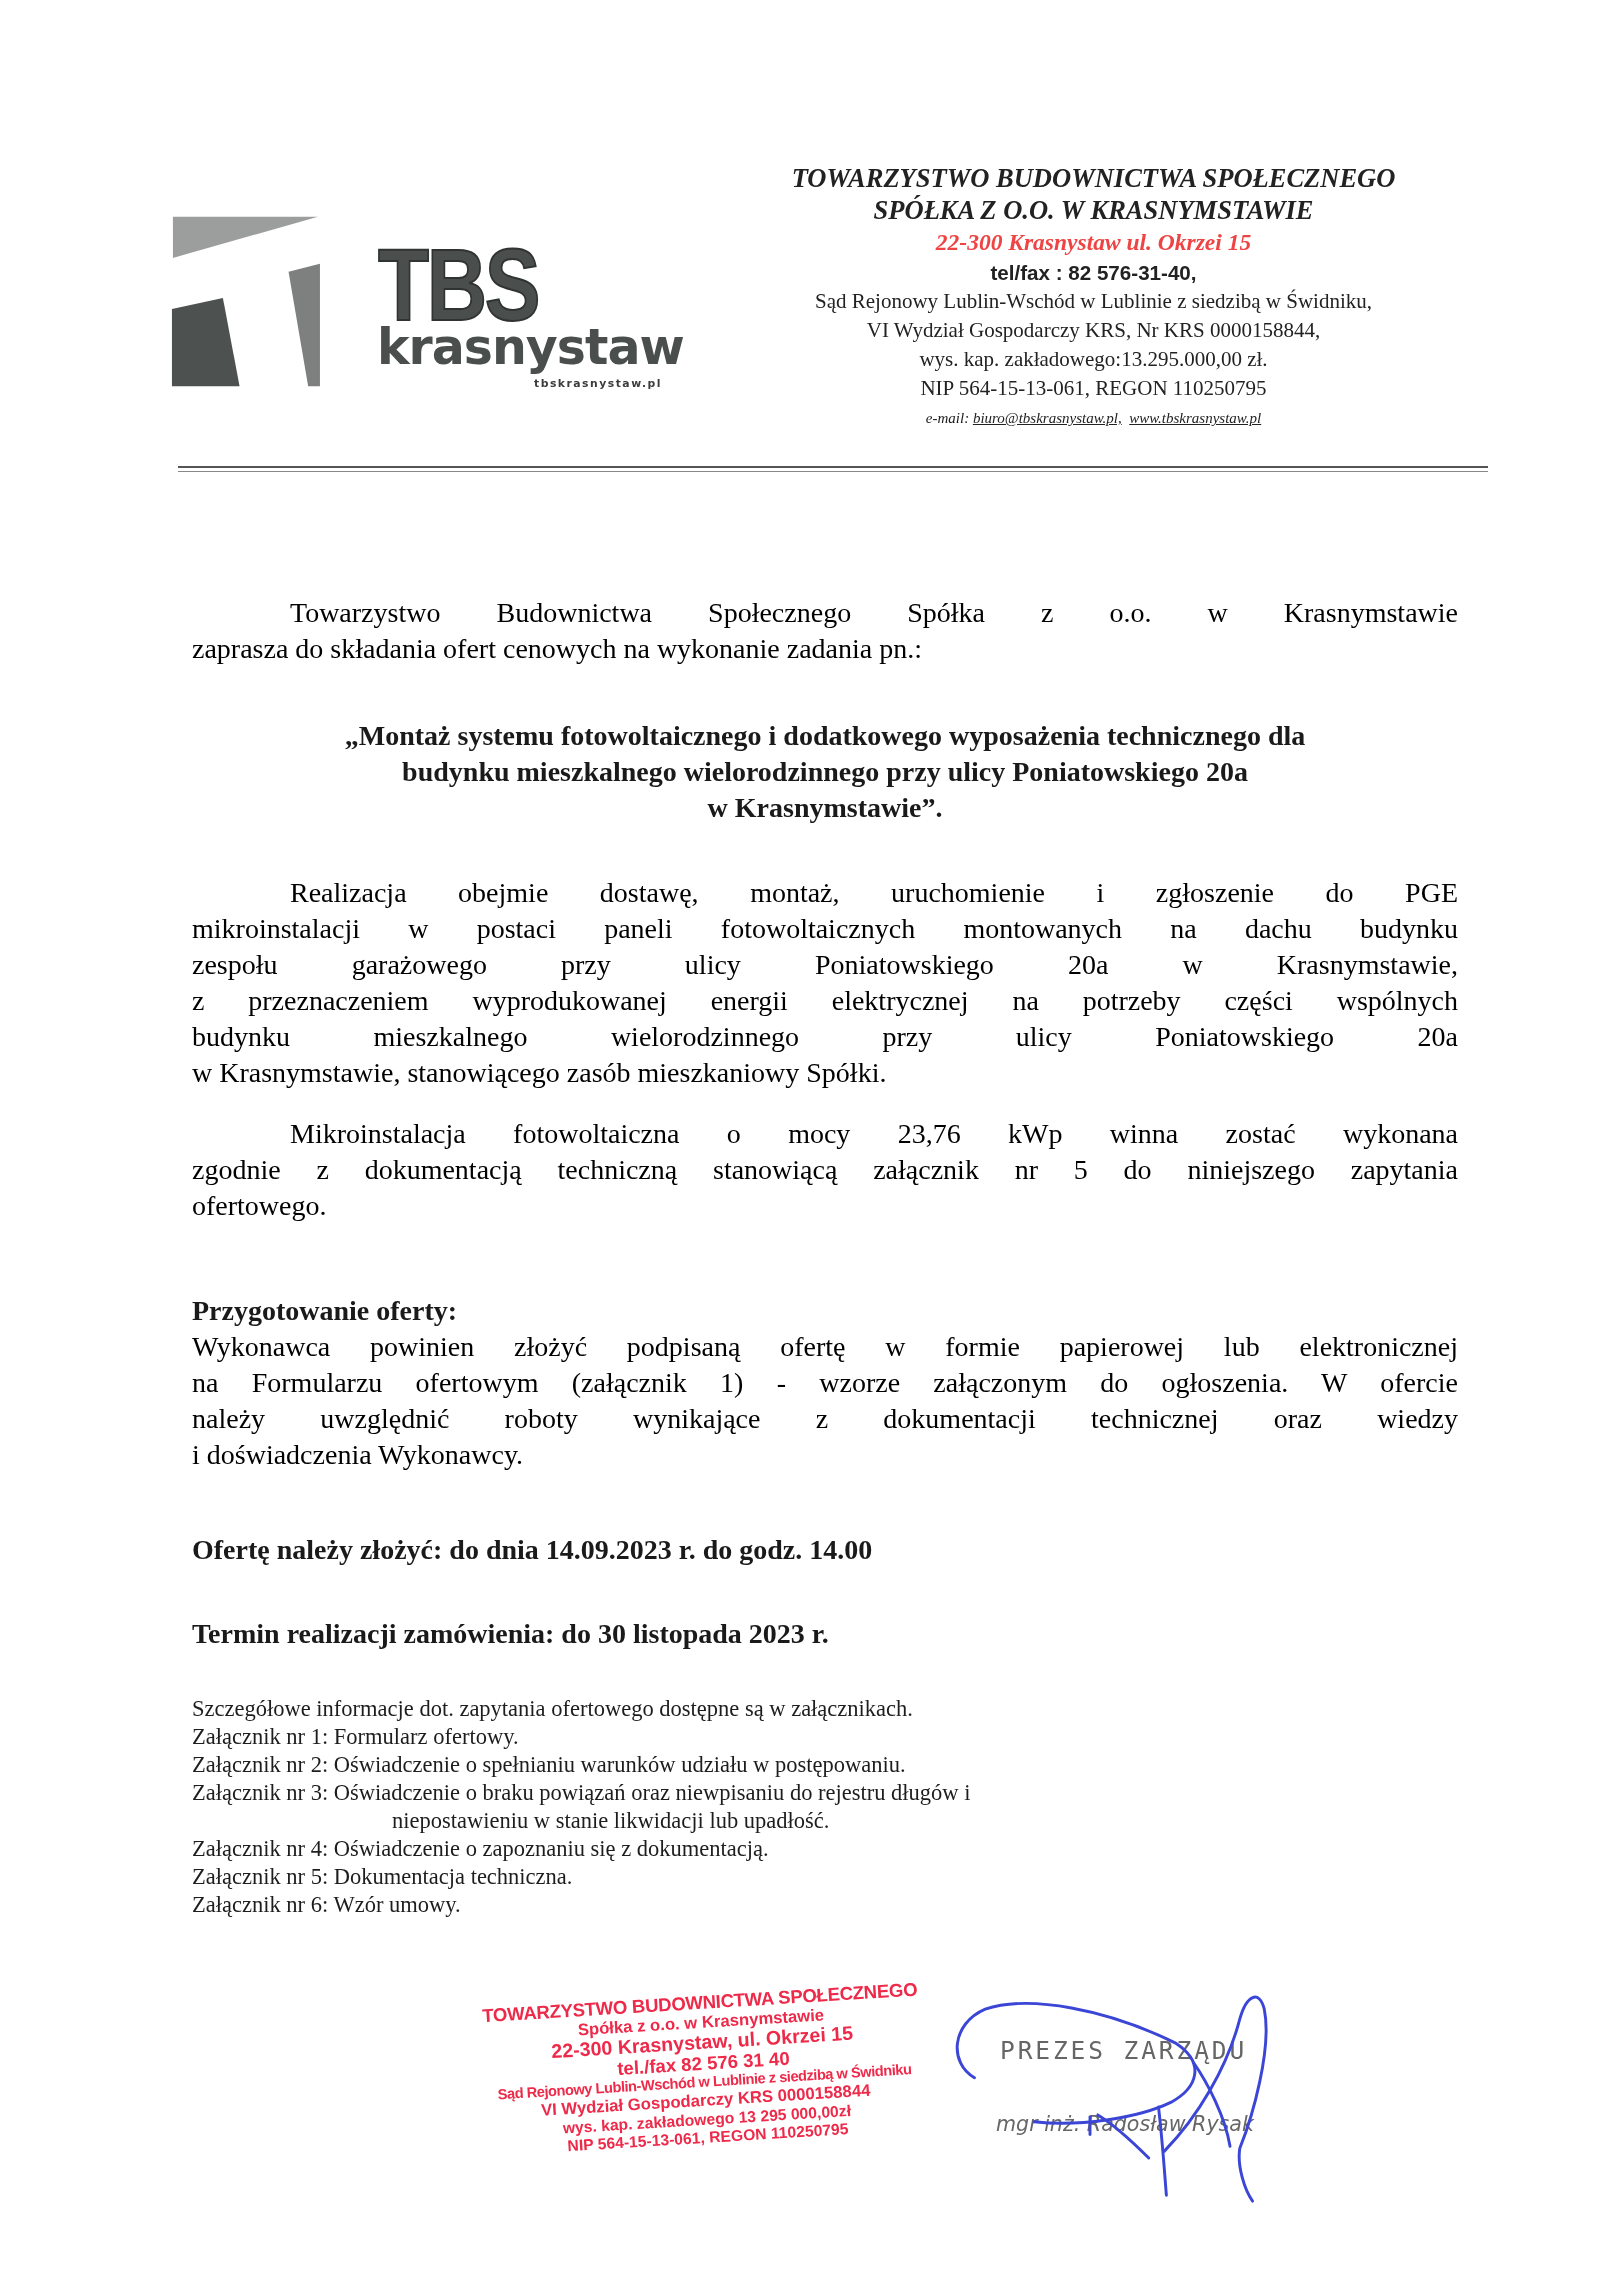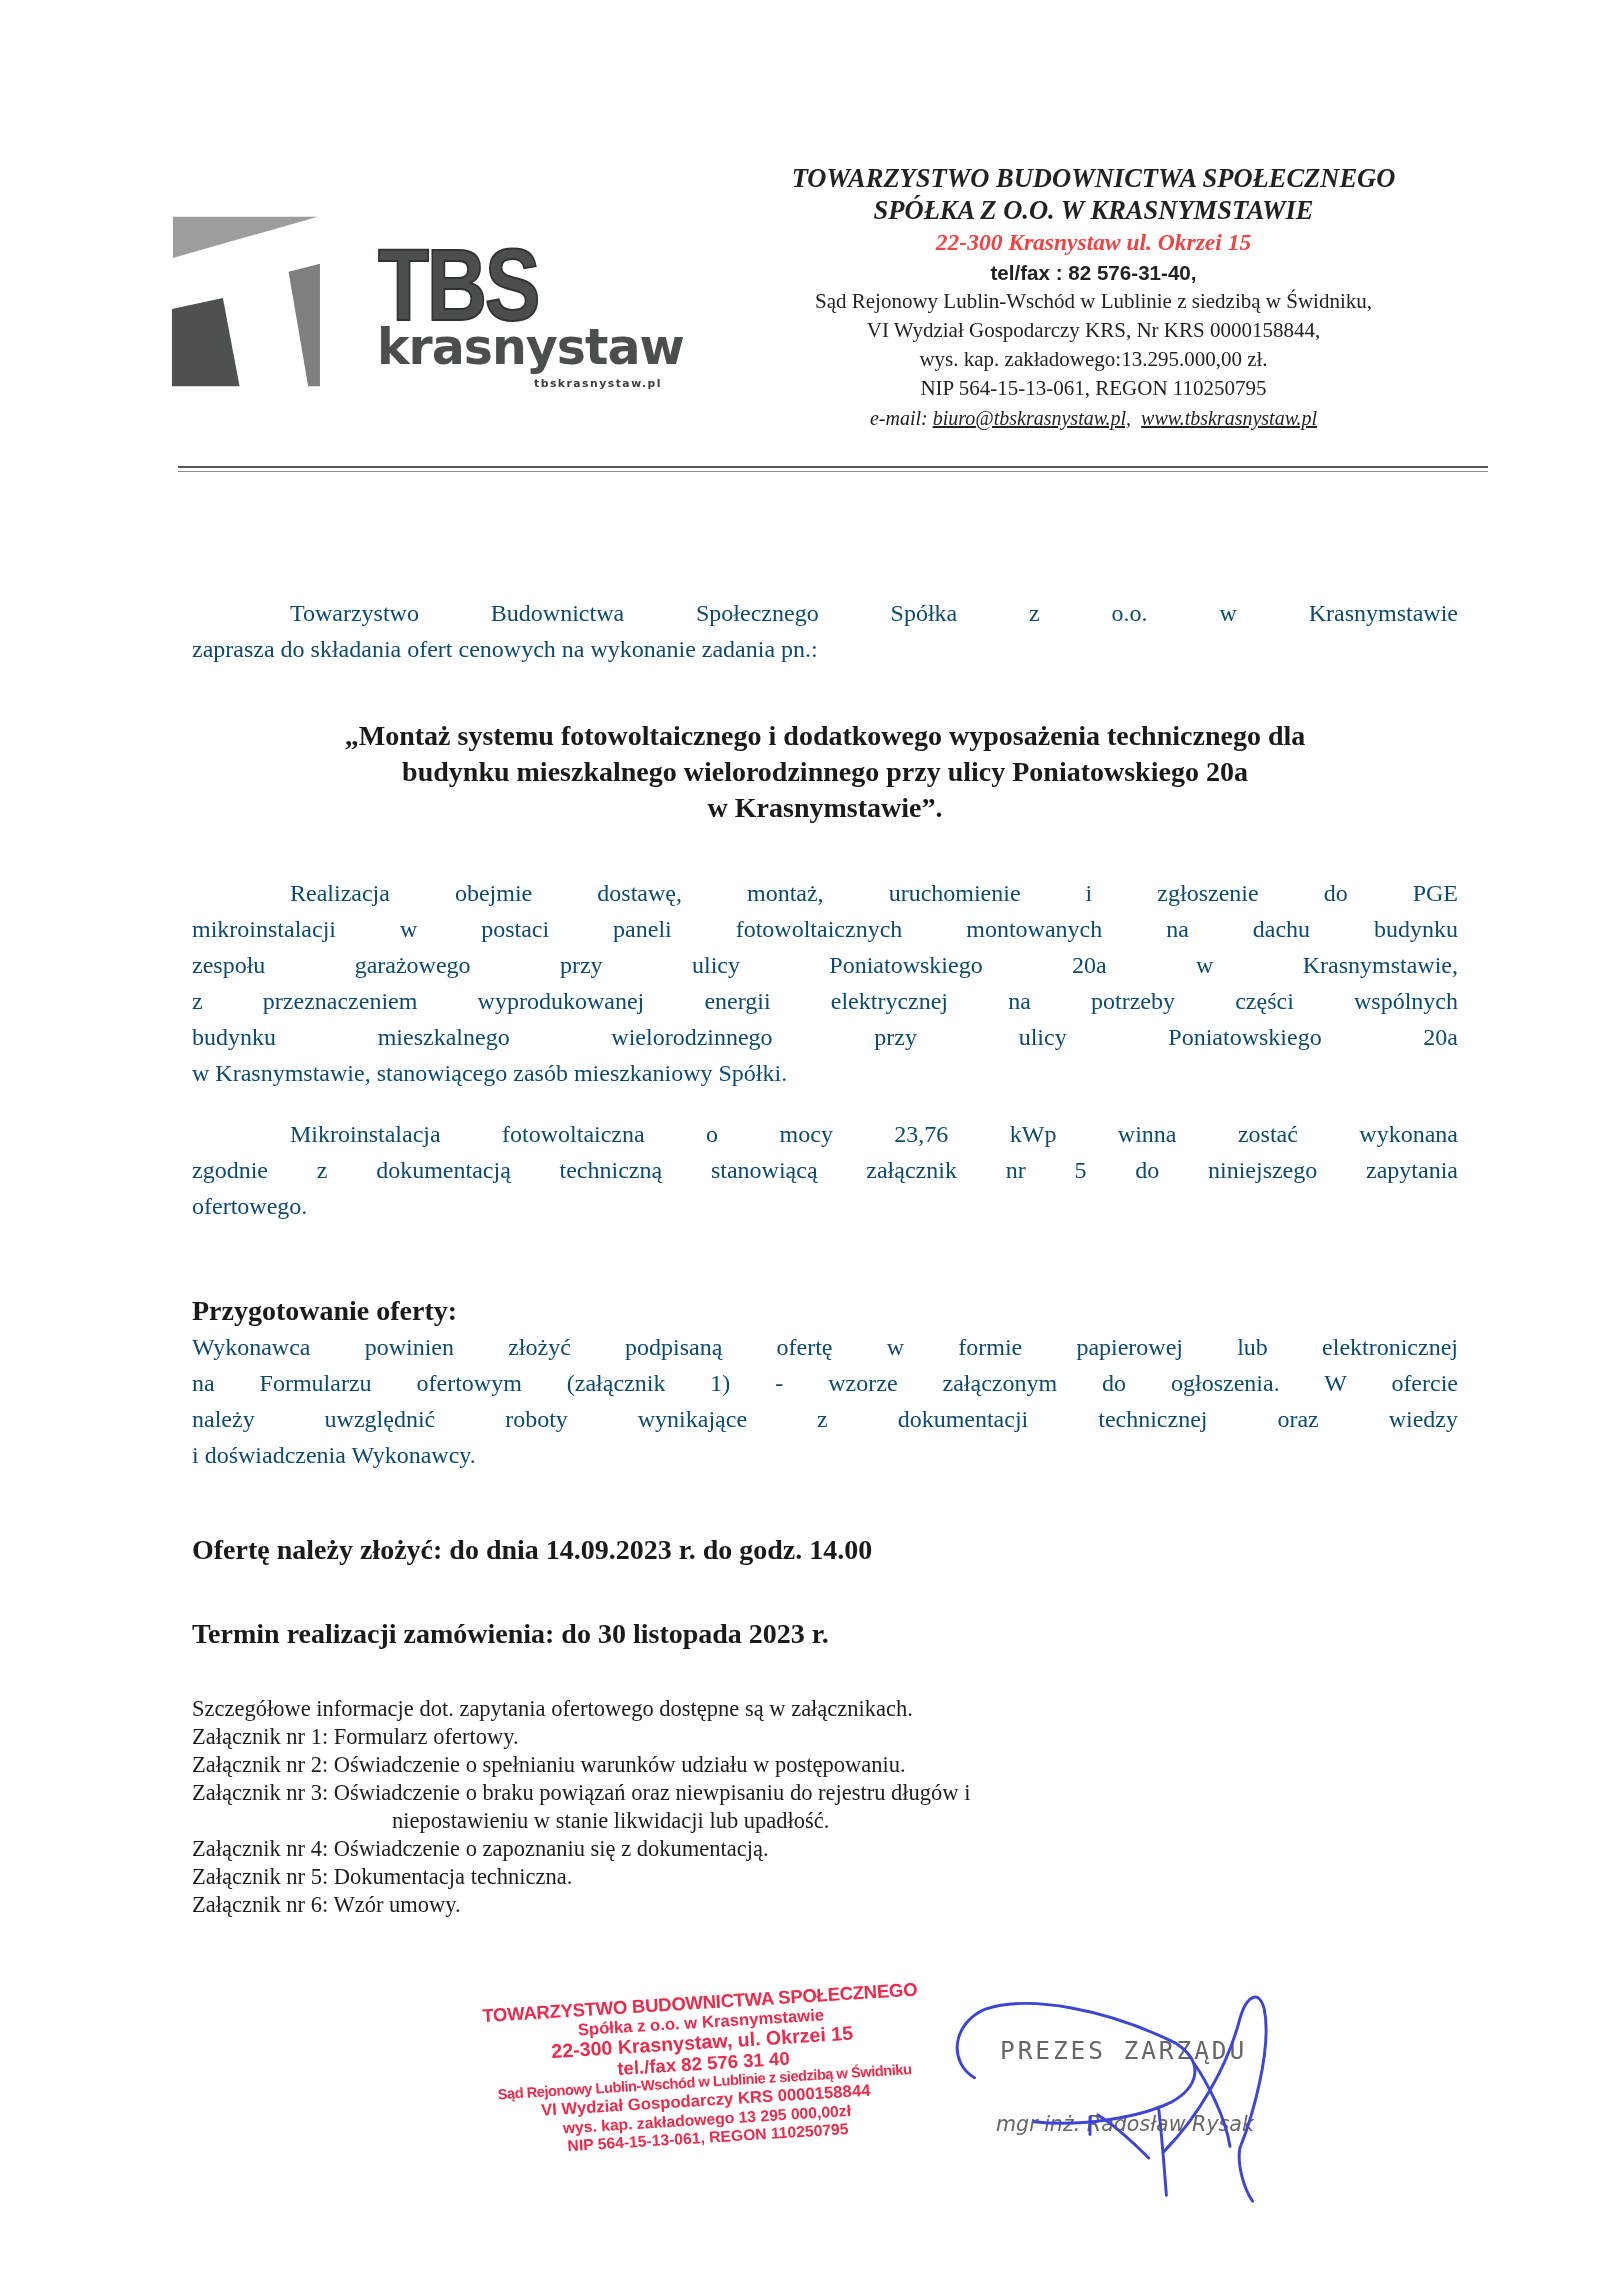--- a/index.html
+++ b/index.html
@@ -15,29 +15,29 @@
   .logo-city { position: absolute; left: 208px; top: 118px; font-family: "DejaVu Sans", "Liberation Sans", sans-serif;
                font-weight: bold; font-size: 49px; line-height: 1; color: #4a4f4d; letter-spacing: -1px; }
   .logo-url { position: absolute; left: 365px; top: 172px; font-family: "DejaVu Sans", sans-serif;
               font-weight: bold; font-size: 10.8px; letter-spacing: 1.5px; color: #3a3d3c; }
 
   .company { position: absolute; left: 716px; top: 162px; width: 755px; text-align: center; }
   .company .l1, .company .l2 { font-style: italic; font-weight: bold; font-size: 26.5px; line-height: 32px; color: #222; }
   .company .l3 { font-style: italic; font-weight: bold; font-size: 23.5px; line-height: 32px; color: #ef4444; }
   .company .l4 { font-family: "Liberation Sans", sans-serif; font-weight: bold; font-size: 20.6px; line-height: 29px; color: #222; }
   .company .reg { font-size: 21px; line-height: 29px; color: #222; }
-  .company .mail { font-size: 20px; line-height: 31px; font-style: italic; }
+  .company .mail { font-size: 15px; line-height: 31px; font-style: italic; }
   .company .mail a { color: #222; text-decoration: underline; }
 
   .rule { position: absolute; left: 178px; width: 1310px; }
   .rule.r1 { top: 466px; border-top: 2.9px solid #555; }
   .rule.r2 { top: 471px; border-top: 1px solid #888; }
 
   
-  .body-text { position: absolute; left: 192px; width: 1266px; font-size: 24px; line-height: 36px; color: #0c4a6e; }
+  .body-text { position: absolute; left: 192px; width: 1266px; font-size: 28px; line-height: 36px; color: #000000; }
   .justify-full { text-align: justify; text-align-last: justify; }
   .indent { text-indent: 98px; }
 
   .intro { top: 595px; }
   .title { position: absolute; left: 192px; width: 1266px; top: 718px; text-align: center;
            font-weight: bold; font-size: 28px; line-height: 36px; }
   .desc { top: 875px; }
   .mikro { top: 1116px; }
   .prep-head { position: absolute; left: 192px; top: 1293px; font-weight: bold; font-size: 28px; line-height: 36px; }
   .prep { top: 1329px; }

